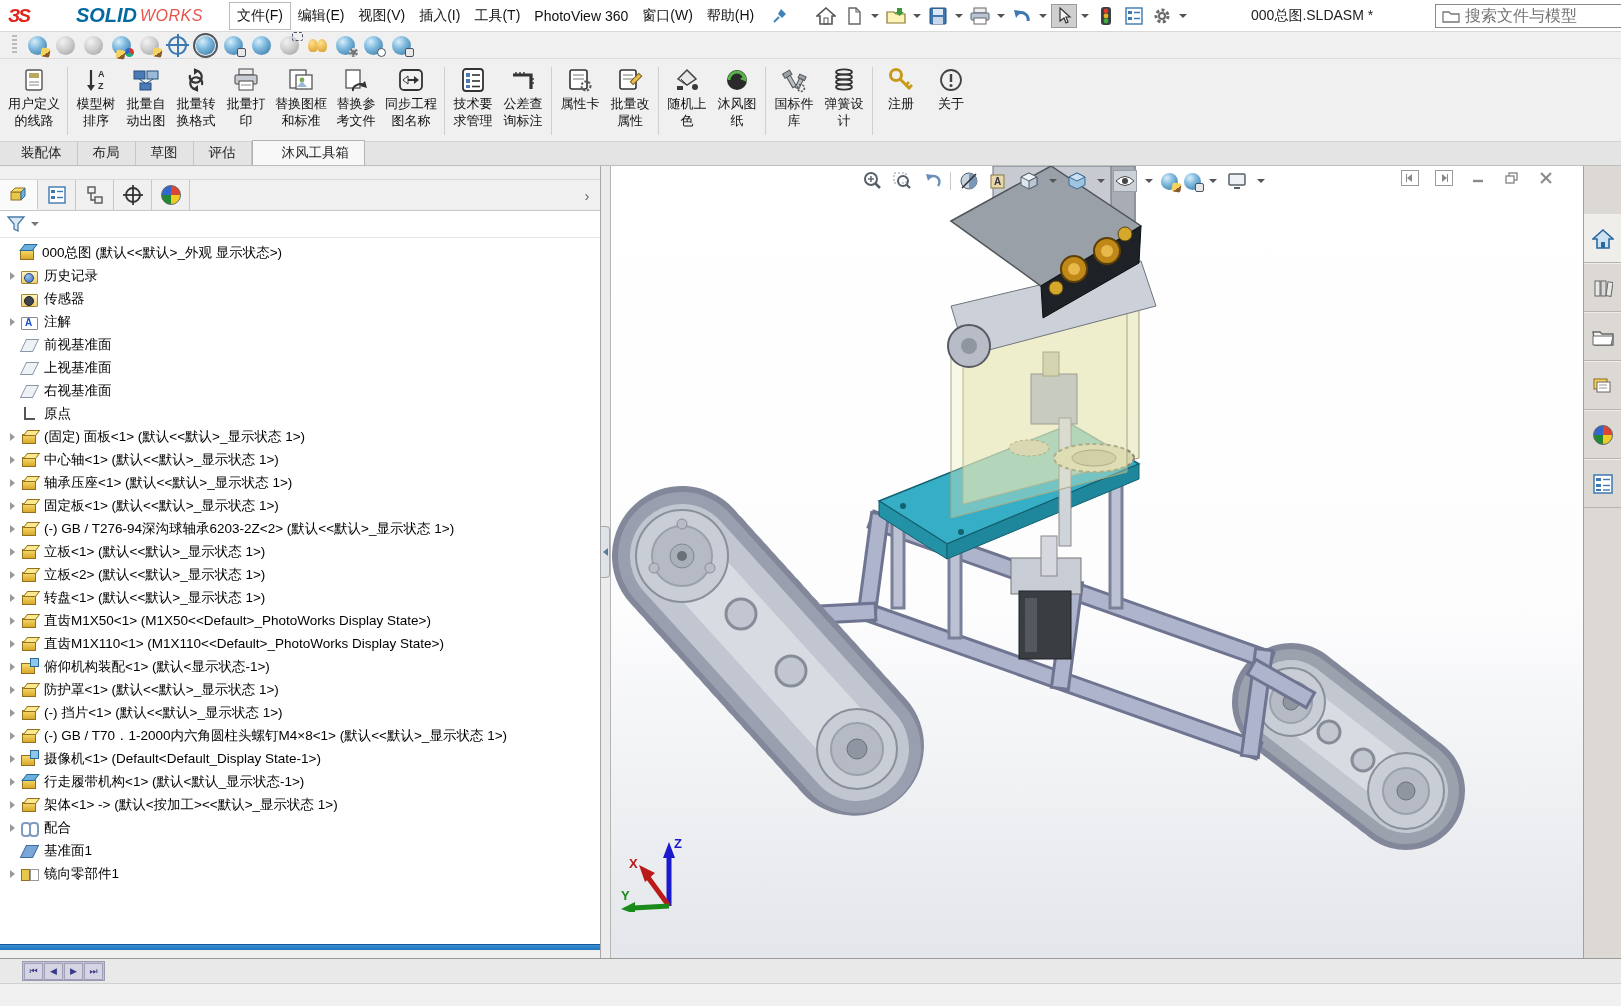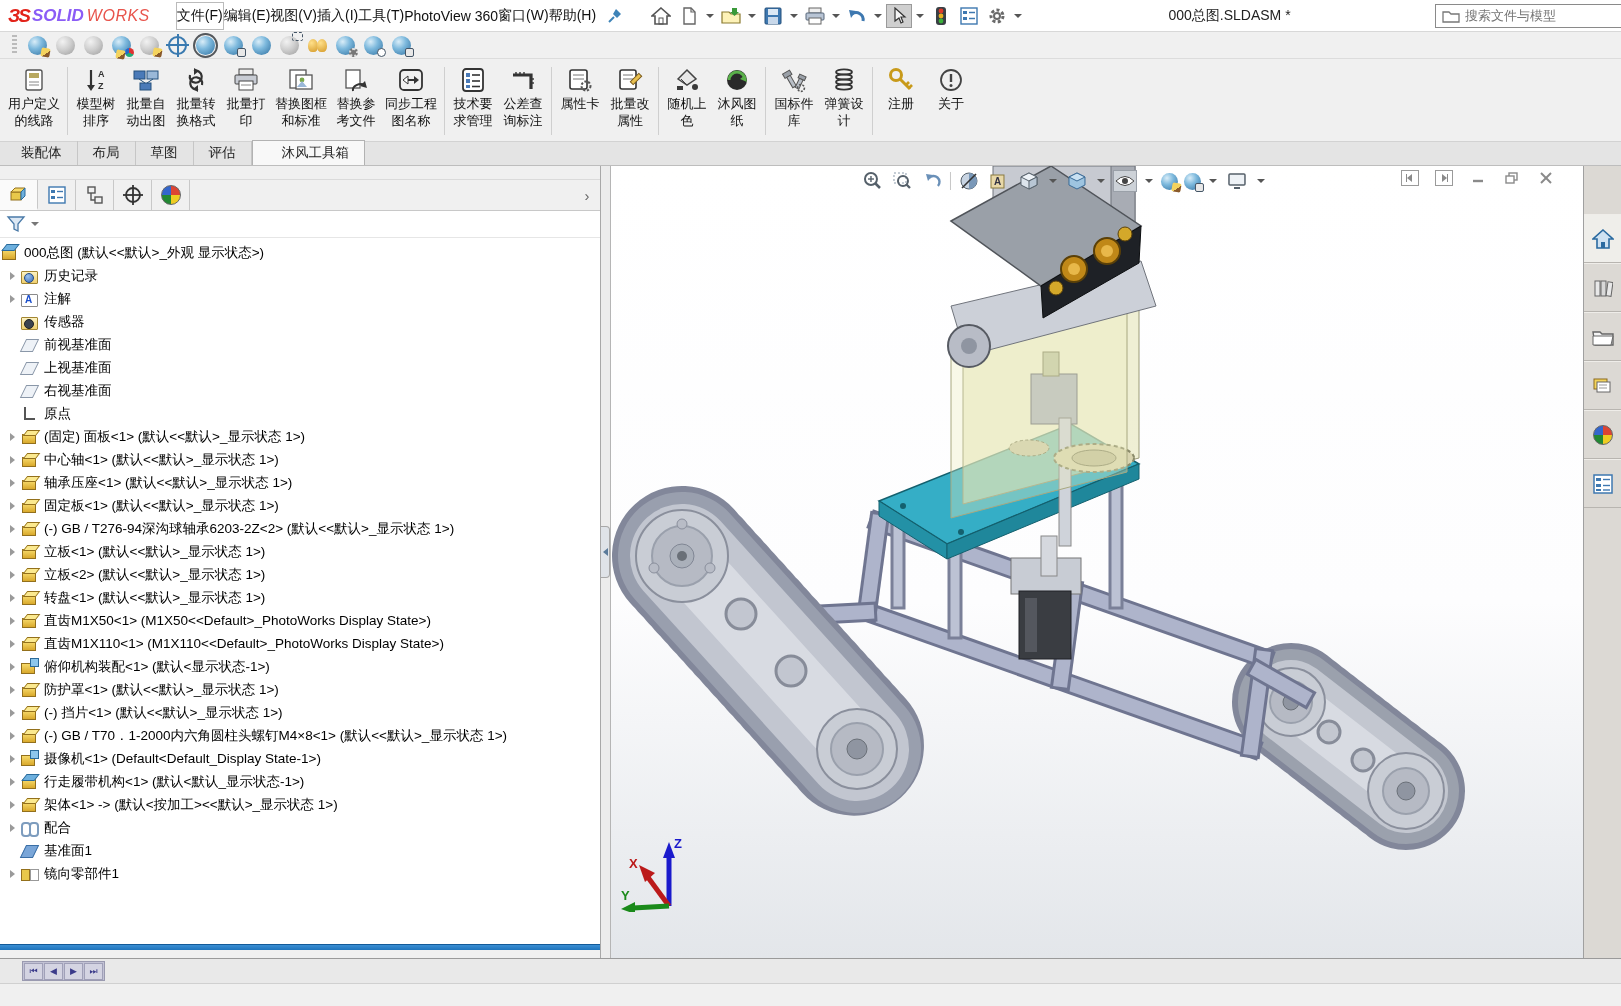--- a/index.html
+++ b/index.html
@@ -4,33 +4,33 @@
 <style>
   * { margin:0; padding:0; box-sizing:border-box; }
   html,body { width:1621px; height:1006px; overflow:hidden;
     font-family:"Liberation Sans","DejaVu Sans",sans-serif; font-size:13px; color:#111; }
   .app { width:1621px; height:1006px; display:flex; flex-direction:column; background:#f0f0f0; }
 
   
   .menubar { height:32px; background:#fff; border-bottom:1px solid #d8d8d8; display:flex; align-items:center; flex:0 0 auto; }
   .logo { display:flex; align-items:center; gap:3px; padding:0 10px 0 8px; height:100%; }
   .logo-mark { font-style:italic; font-weight:bold; font-size:19px; color:#e2231a; letter-spacing:-2px; }
-  .logo-solid { font-weight:bold; font-style:italic; font-size:17px; color:#8b5cf6; }
+  .logo-solid { font-weight:bold; font-style:italic; font-size:20px; color:#0369a1;margin-left:44px; }
   .logo-works { font-style:italic; font-size:16px; color:#e8544c; letter-spacing:.5px; }
   .menus { display:flex; align-items:center; height:100%; margin-left:16px; }
-  .menu-item { padding:4px 0; font-size:14px; cursor:default; white-space:nowrap; }
+  .menu-item { padding:4px 7px; font-size:14px; cursor:default; white-space:nowrap; }
   .menu-item.first { border:1px solid #bbb; background:#fff; }
   .pin { width:22px; height:22px; margin:0 8px; display:flex; align-items:center; justify-content:center; }
   .qtb { display:flex; align-items:center; gap:2px; margin-left:14px; }
   .qbtn { width:26px; height:24px; display:flex; align-items:center; justify-content:center; }
   .qbtn.pressed { background:#cfcfcf; border:1px solid #9a9a9a; }
   .caret { width:0; height:0; border-left:4px solid transparent; border-right:4px solid transparent; border-top:4px solid #555; margin:0 2px; }
   .doc-title { margin-left:auto; font-size:14px; color:#222; white-space:nowrap; }
   .search-box { margin-left:auto; margin-right:-14px; width:200px; height:24px; border:1px solid #8a8a8a; background:#fff; display:flex; align-items:center; gap:5px; padding:0 6px; overflow:hidden; }
-  .search-box input { border:none; outline:none; width:150px; font-size:13px; color:#444; background:transparent; font-family:inherit; }
+  .search-box input { border:none; outline:none; width:150px; font-size:16px; color:#444; background:transparent; font-family:inherit; }
 
   
   .pvbar { height:27px; background:#f0f0f0; border-bottom:1px solid #dcdcdc; display:flex; align-items:center; gap:9px; padding-left:12px; flex:0 0 auto; }
   .grip { width:5px; height:20px; background:repeating-linear-gradient(#bbb 0 2px, transparent 2px 4px); margin-right:2px; }
   .sphere { width:19px; height:19px; border-radius:50%; background:radial-gradient(circle at 35% 30%, #d9edf8 0%, #7db9dd 40%, #2e6e9e 100%); position:relative; }
   .sphere.gray { background:radial-gradient(circle at 35% 30%, #f2f2f2 0%, #cfcfcf 45%, #9b9b9b 100%); }
   .sphere.framed { outline:2px solid #54585c; outline-offset:1px; }
   .badge { position:absolute; right:-3px; bottom:-2px; width:9px; height:9px; border-radius:2px; }
   .badge.pencil { background:linear-gradient(135deg,#f4d35e 0 60%,#8a5a2a 60%); transform:rotate(10deg); }
   .badge.palette { background:conic-gradient(#d33 0 120deg,#2a7 120deg 240deg,#26c 240deg); border-radius:50%; }
@@ -564,38 +564,38 @@
         <span class="panel-flyout">›</span>
       </div>
       <div class="filter-row">
         <svg width="20" height="20">
             <polygon points="2,3 18,3 12,10 12,17 8,15 8,10" fill="#dce8f4" stroke="#4a7aa8" stroke-width="1.3"></polygon>
           </svg>
         <span class="caret" style="border-top-color:#777"></span>
       </div>
 
       <div class="tree">
-        <div class="trow" style="">
+        <div class="trow" style="padding-left:18px">
           <span class="ticon i-root"></span>
           <span class="tlabel">000总图 (默认&lt;&lt;默认&gt;_外观 显示状态&gt;)</span>
         </div>
         <div class="trow">
             <span class="t-arrow show"></span>
             <span class="ticon i-folder i-hist"></span>
             <span class="tlabel">历史记录</span>
           </div>
         <div class="trow">
-            <span class="t-arrow show"></span>
-            <span class="ticon i-ann"></span>
-            <span class="tlabel">注解</span>
-          </div>
-        <div class="trow">
             <span class="t-arrow"></span>
             <span class="ticon i-folder i-sens"></span>
             <span class="tlabel">传感器</span>
+          </div>
+        <div class="trow">
+            <span class="t-arrow show"></span>
+            <span class="ticon i-ann"></span>
+            <span class="tlabel">注解</span>
           </div>
         <div class="trow">
             <span class="t-arrow"></span>
             <span class="ticon i-plane"></span>
             <span class="tlabel">前视基准面</span>
           </div>
         <div class="trow">
             <span class="t-arrow"></span>
             <span class="ticon i-plane"></span>
             <span class="tlabel">上视基准面</span>

